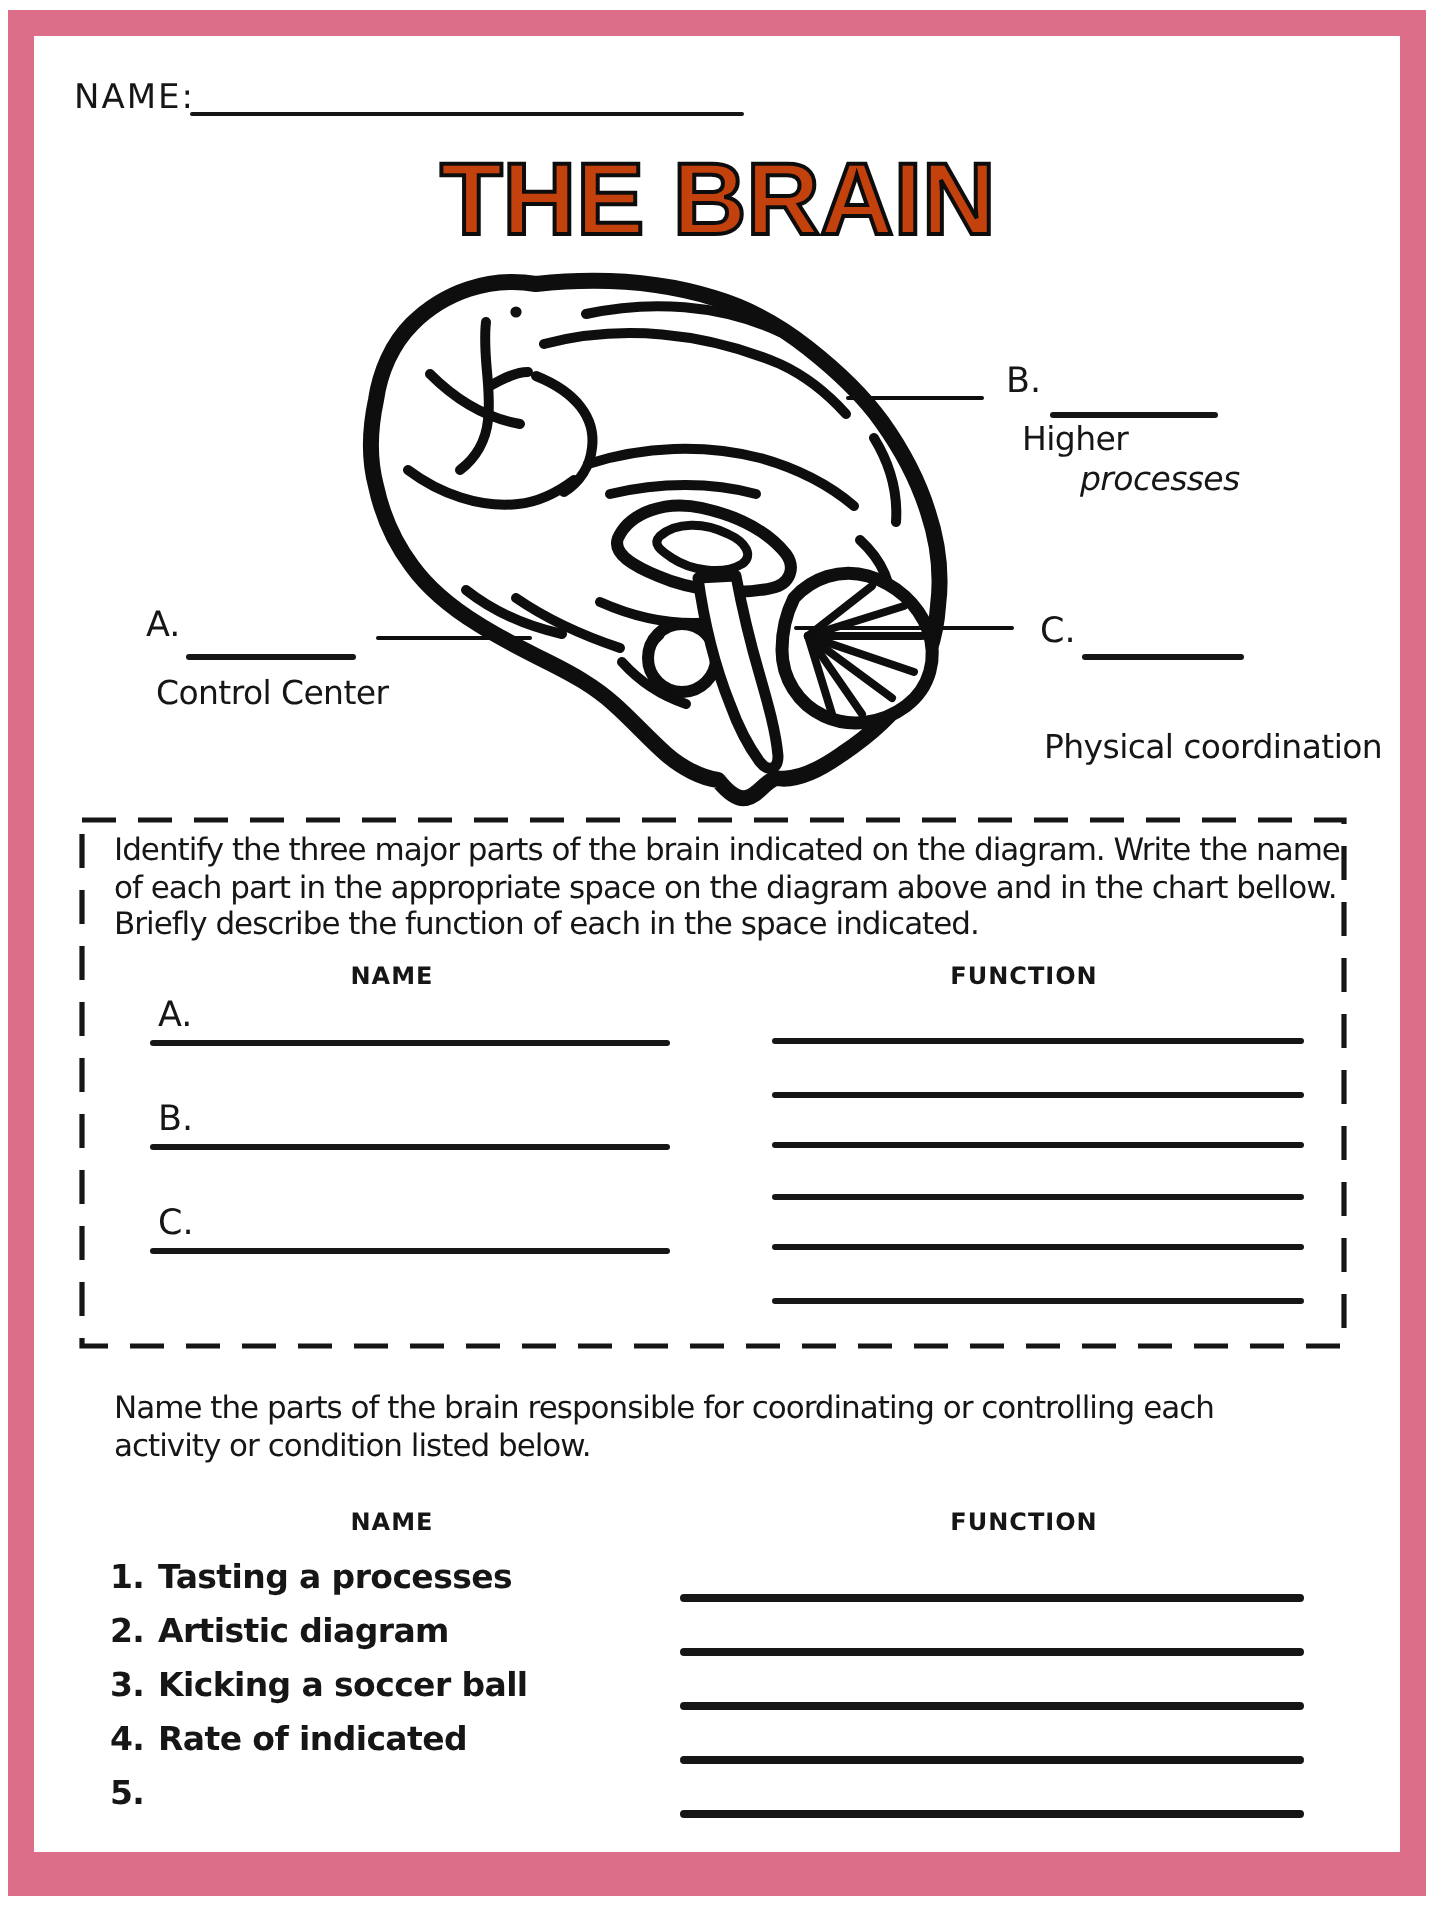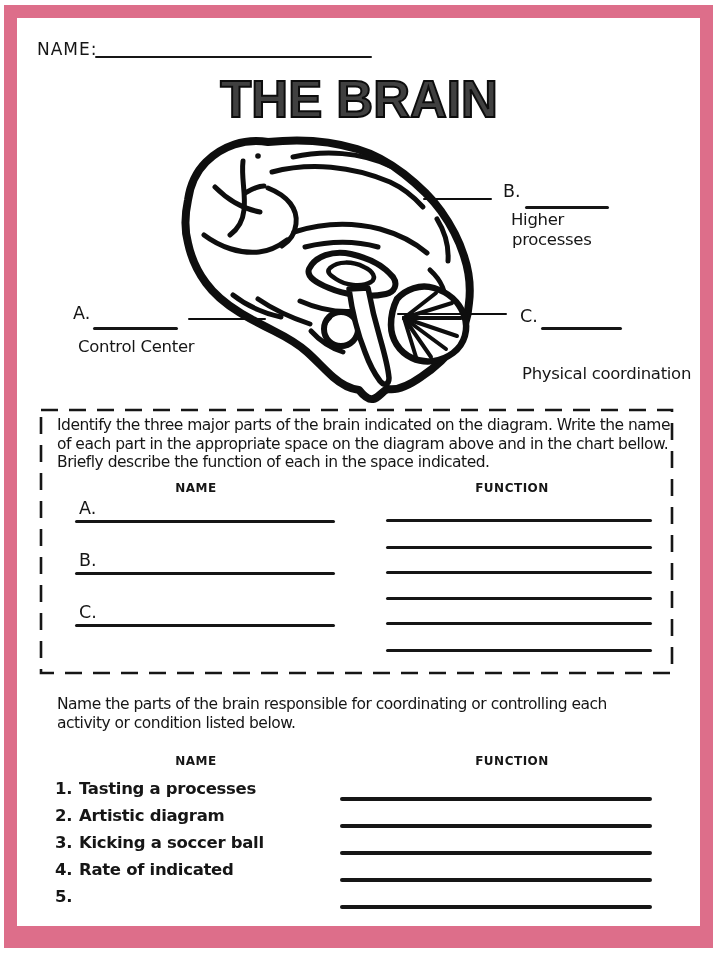--- a/index.html
+++ b/index.html
@@ -4,21 +4,21 @@
 <style>
   html,body{margin:0;padding:0;background:#fff;}
   .sheet{position:relative;width:718px;height:956px;background:#ffffff;overflow:hidden;
          font-family:"DejaVu Sans",sans-serif;color:#161616;}
   .frame{position:absolute;left:4px;top:5px;width:709px;height:943px;box-sizing:border-box;
          border:13px solid #dd6e8a;border-bottom-width:22px;}
   .abs{position:absolute;}
   .hline{position:absolute;background:#161616;border-radius:2px;}
   .title{position:absolute;left:0;right:0;top:70px;margin:0;text-align:center;
          font-family:"Liberation Sans",sans-serif;font-size:51px;font-weight:900;
-         letter-spacing:0px;color:#404040;-webkit-text-stroke:2px #0d0d0d;}
+         letter-spacing:0px;color:#c2410c;-webkit-text-stroke:2px #0d0d0d;}
   .namehdr{font-size:17px;letter-spacing:1px;}
   .para{font-size:15.5px;line-height:18.5px;letter-spacing:-0.5px;}
   .letter{font-size:17.5px;}
   .caption{font-size:16.5px;letter-spacing:-0.3px;}
   .colhdr{position:absolute;width:150px;text-align:center;font-weight:bold;
           font-size:12px;letter-spacing:0.5px;}
   .item{position:absolute;display:flex;font-weight:bold;font-size:16.5px;letter-spacing:-0.3px;}
   .item .num{width:24px;}
   svg.art{position:absolute;left:0;top:0;pointer-events:none;}
 </style>
@@ -96,21 +96,21 @@
     <rect x="41" y="410" width="631" height="263" fill="none" stroke="#161616" stroke-width="2.6" stroke-dasharray="17 11"></rect>
   </svg>
 
   <div class="abs letter" style="left:73px;top:303px;">A.</div>
   <div class="hline" style="left:93px;top:327px;width:85px;height:2.5px;"></div>
   <div class="abs caption" style="left:78px;top:337px;">Control Center</div>
 
   <div class="abs letter" style="left:503px;top:181px;">B.</div>
   <div class="hline" style="left:525px;top:206px;width:84px;height:2.5px;"></div>
   <div class="abs caption" style="left:511px;top:210px;text-align:right;">Higher</div>
-  <div class="abs caption" style="left:512px;top:230px;">processes</div>
+  <div class="abs caption" style="left:540px;top:230px;font-style:italic;">processes</div>
 
   <div class="abs letter" style="left:520px;top:306px;">C.</div>
   <div class="hline" style="left:541px;top:327px;width:81px;height:2.5px;"></div>
   <div class="abs caption" style="left:522px;top:336px;margin-top:28px;">Physical coordination</div>
 
   <div class="abs para" style="left:57px;top:416px;width:614px;">Identify the three major parts of the brain indicated on the diagram. Write the name of each part in the appropriate space on the diagram above and in the chart bellow. Briefly describe the function of each in the space indicated.</div>
 
   <div class="colhdr" style="left:121px;top:481px;">NAME</div>
   <div class="colhdr" style="left:437px;top:481px;">FUNCTION</div>
 

